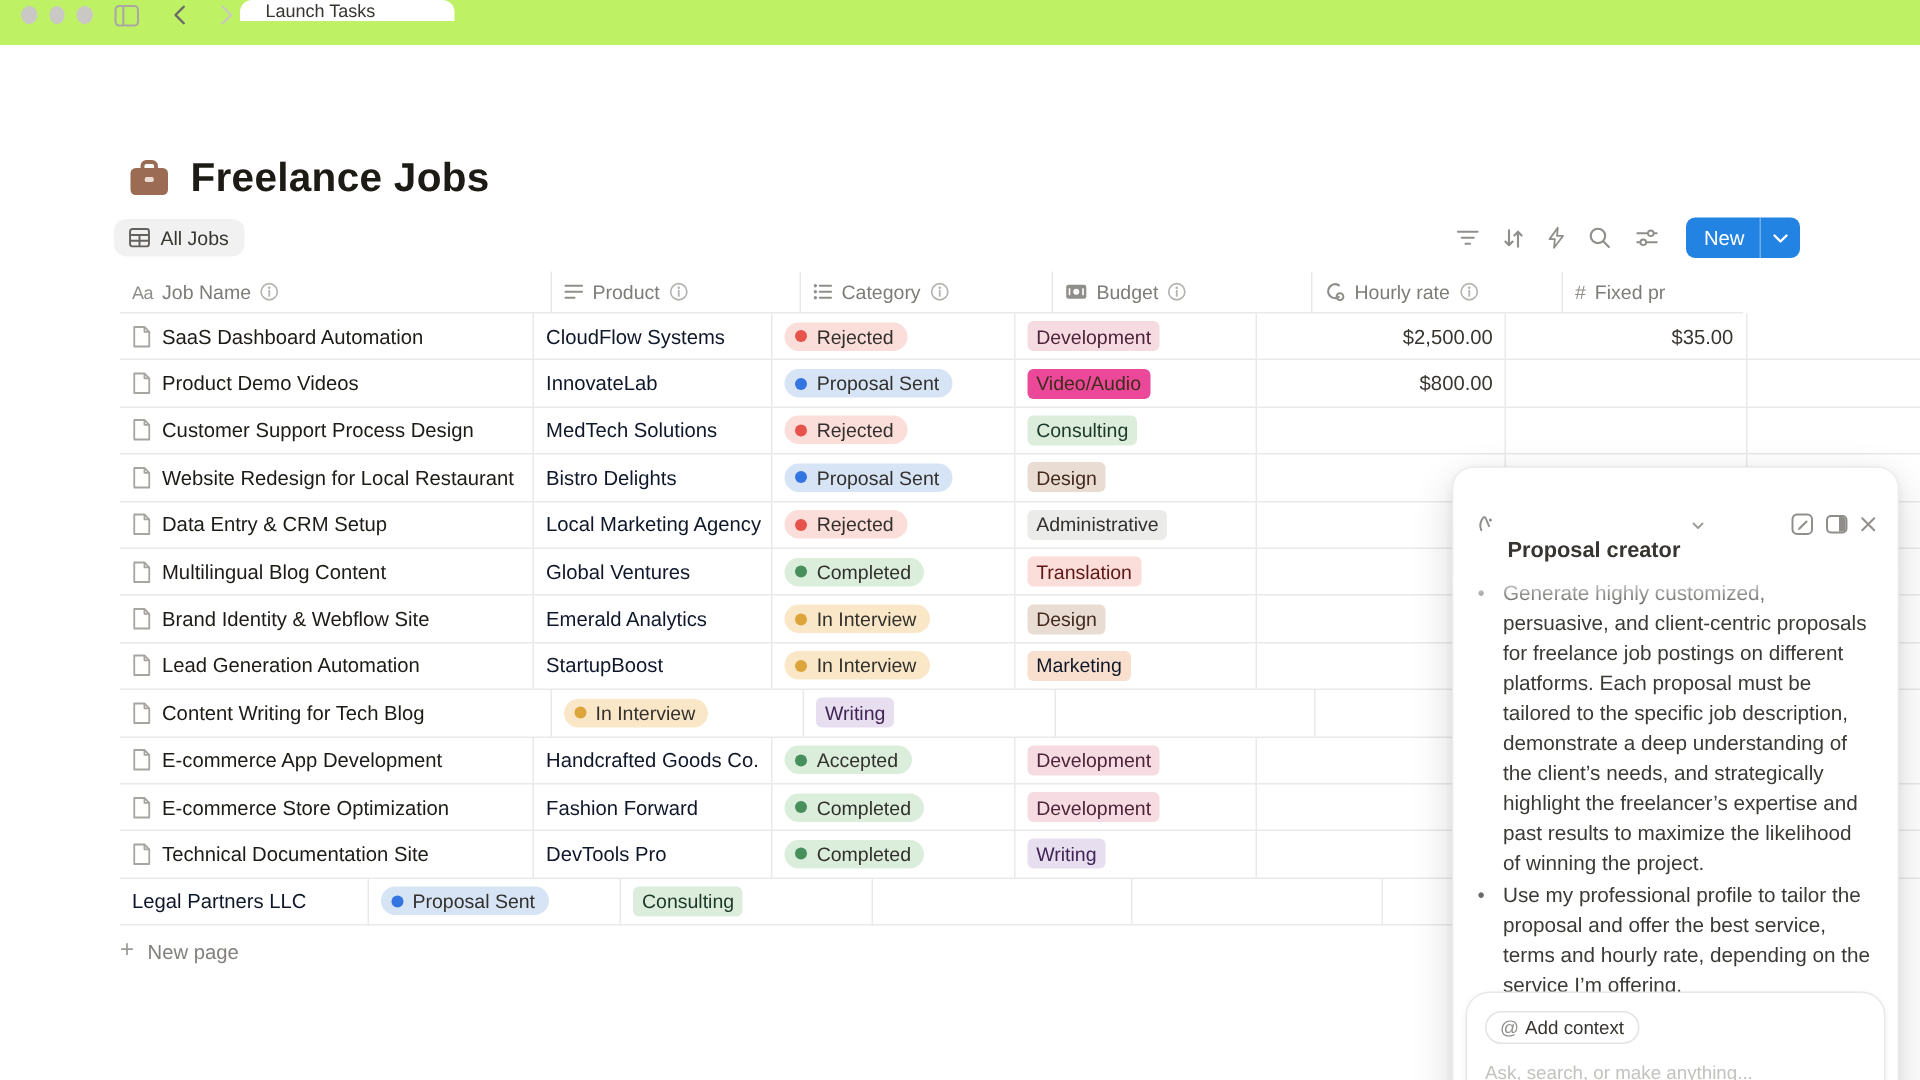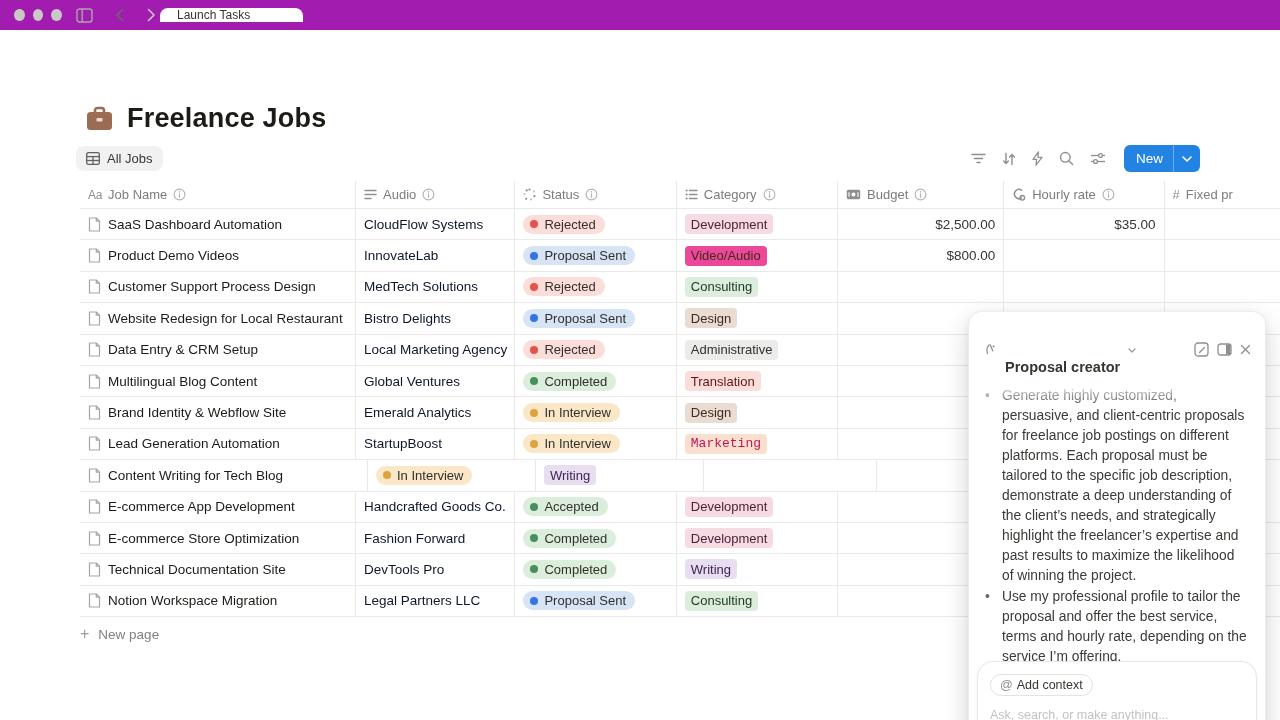--- a/index.html
+++ b/index.html
@@ -1,20 +1,20 @@
 <!DOCTYPE html>
 <html><head>
 <meta charset="utf-8">
 <style>
   * { box-sizing: border-box; margin: 0; padding: 0; }
   html, body { width: 1280px; height: 720px; overflow: hidden; background: #fff;
     font-family: "Liberation Sans", "DejaVu Sans", sans-serif; color: #37352F; }
 
   
-  .topbar { display: flex; align-items: center; height: 30px; background: #a21caf; }
+  .topbar { display: flex; align-items: flex-start; height: 30px; background: #bef264; }
   .topbar-left { display: flex; align-items: center; gap: 8px; padding-left: 14px; width: 160px; }
   .traffic { width: 12px; height: 12px; border-radius: 50%; background: #C9C8C5; }
   .tb-icon { display: flex; align-items: center; justify-content: center; width: 20px; height: 20px; }
   .tab { display: flex; align-items: center; width: 143px; background: #fff;
     border-radius: 8px 8px 0 0; padding-left: 17px; font-size: 12px; color: #37352F; }
   .topbar-rest { flex: 1; background: #F1F0EE; }
 
   
   .content { position: relative; width: 1280px; height: 690px; background: #fff; }
 
@@ -203,38 +203,21 @@
             <line x1="7" y1="6.3" x2="7" y2="10" stroke="#B5B3AF" stroke-width="1.3" stroke-linecap="round"></line>
             <circle cx="7" cy="4.1" r=".9" fill="#B5B3AF"></circle>
           </svg>
       </div>
       <div class="hcell c-client">
         <svg width="13" height="11" viewBox="0 0 13 11">
             <line x1="1" y1="1.5" x2="12" y2="1.5" stroke="#8F8E8B" stroke-width="1.4" stroke-linecap="round"></line>
             <line x1="1" y1="5.5" x2="12" y2="5.5" stroke="#8F8E8B" stroke-width="1.4" stroke-linecap="round"></line>
             <line x1="1" y1="9.5" x2="7" y2="9.5" stroke="#8F8E8B" stroke-width="1.4" stroke-linecap="round"></line>
           </svg>
-        <span>Audio</span>
-        <svg width="13" height="13" viewBox="0 0 14 14">
-            <circle cx="7" cy="7" r="5.8" fill="none" stroke="#B5B3AF" stroke-width="1.2"></circle>
-            <line x1="7" y1="6.3" x2="7" y2="10" stroke="#B5B3AF" stroke-width="1.3" stroke-linecap="round"></line>
-            <circle cx="7" cy="4.1" r=".9" fill="#B5B3AF"></circle>
-          </svg>
-      </div>
-      <div class="hcell c-status">
-        <svg width="13" height="13" viewBox="0 0 13 13">
-          <circle cx="6.5" cy="1.6" r="1.1" fill="#8F8E8B"></circle>
-            <circle cx="10.9" cy="3.4" r="1.1" fill="#C6C5C2"></circle>
-            <circle cx="11.4" cy="8.2" r="1.1" fill="#8F8E8B"></circle>
-            <circle cx="8" cy="11.4" r="1.1" fill="#C6C5C2"></circle>
-            <circle cx="3.2" cy="10.8" r="1.1" fill="#8F8E8B"></circle>
-            <circle cx="1.4" cy="6" r="1.1" fill="#C6C5C2"></circle>
-            <circle cx="3.7" cy="2.4" r="1.1" fill="#8F8E8B"></circle>
-        </svg>
-        <span>Status</span>
+        <span>Product</span>
         <svg width="13" height="13" viewBox="0 0 14 14">
             <circle cx="7" cy="7" r="5.8" fill="none" stroke="#B5B3AF" stroke-width="1.2"></circle>
             <line x1="7" y1="6.3" x2="7" y2="10" stroke="#B5B3AF" stroke-width="1.3" stroke-linecap="round"></line>
             <circle cx="7" cy="4.1" r=".9" fill="#B5B3AF"></circle>
           </svg>
       </div>
       <div class="hcell c-category">
         <svg width="13" height="11" viewBox="0 0 13 11">
             <circle cx="1.6" cy="1.5" r="1.1" fill="#8F8E8B"></circle>
             <line x1="4.5" y1="1.5" x2="12" y2="1.5" stroke="#8F8E8B" stroke-width="1.4" stroke-linecap="round"></line>
@@ -485,21 +468,21 @@
     <div class="cell c-client">
             <span class="rclient">StartupBoost</span>
           </div>
     <div class="cell c-status">
       <span class="pill" style="background: rgb(250, 231, 200); color: rgb(50, 48, 44);">
               <span class="dot" style="background: rgb(220, 164, 59);"></span>
               <span class="plabel">In Interview</span>
             </span>
     </div>
     <div class="cell c-category">
-            <span class="tag" style="background: rgb(249, 223, 205); color: #be185d; font-family: Liberation Mono, monospace;">Marketing</span>
+            <span class="tag" style="background: rgb(249, 223, 205); color: #0f172a;">Marketing</span>
           </div>
     <div class="cell c-budget num"></div>
     <div class="cell c-hourly num"></div>
     <div class="cell c-fixed"></div>
   </div>
 
   <div class="trow">
     <div class="cell c-name">
       <span>
         <svg width="13" height="15" viewBox="0 0 13 15">
@@ -598,29 +581,20 @@
     </div>
     <div class="cell c-category">
             <span class="tag" style="background: rgb(231, 222, 239); color: rgb(65, 36, 84);">Writing</span>
           </div>
     <div class="cell c-budget num"></div>
     <div class="cell c-hourly num"></div>
     <div class="cell c-fixed"></div>
   </div>
 
   <div class="trow">
-    <div class="cell c-name">
-      <span>
-        <svg width="13" height="15" viewBox="0 0 13 15">
-                <path d="M1.5 1h6.8L11.5 4.2V14h-10z" fill="none" stroke="#A7A5A1" stroke-width="1.2" stroke-linejoin="round"></path>
-                <path d="M8.3 1v3.2h3.2" fill="none" stroke="#A7A5A1" stroke-width="1.2" stroke-linejoin="round"></path>
-              </svg>
-      </span>
-      <span class="rname">Notion Workspace Migration</span>
-    </div>
     <div class="cell c-client">
             <span class="rclient">Legal Partners LLC</span>
           </div>
     <div class="cell c-status">
       <span class="pill" style="background: rgb(215, 228, 245); color: rgb(50, 48, 44);">
               <span class="dot" style="background: rgb(53, 117, 226);"></span>
               <span class="plabel">Proposal Sent</span>
             </span>
     </div>
     <div class="cell c-category">

